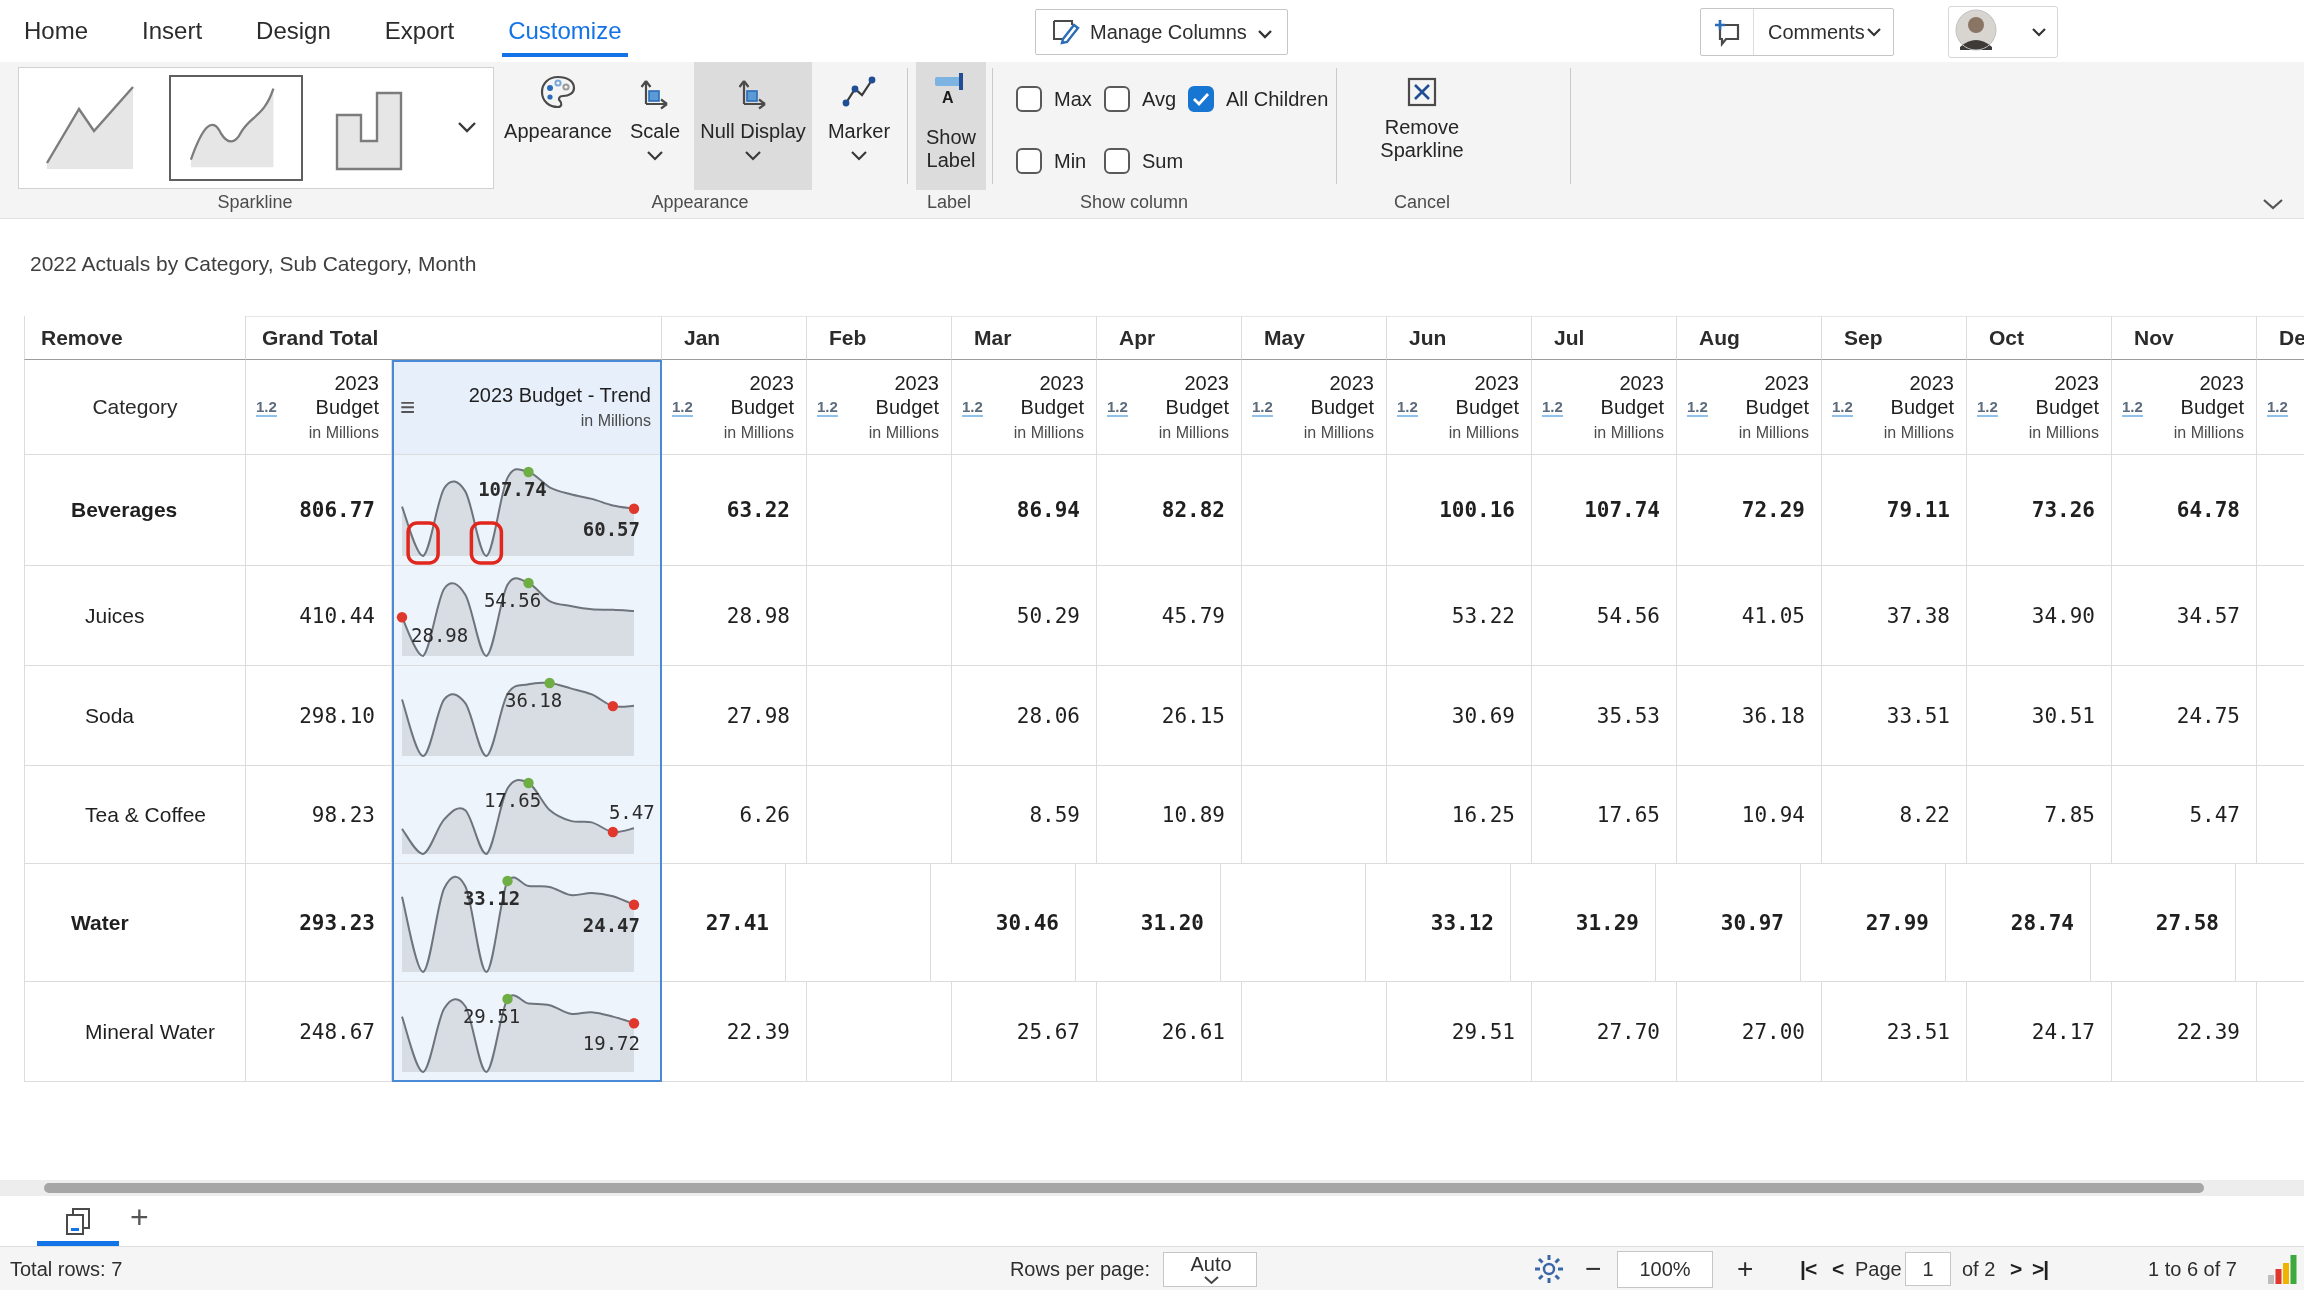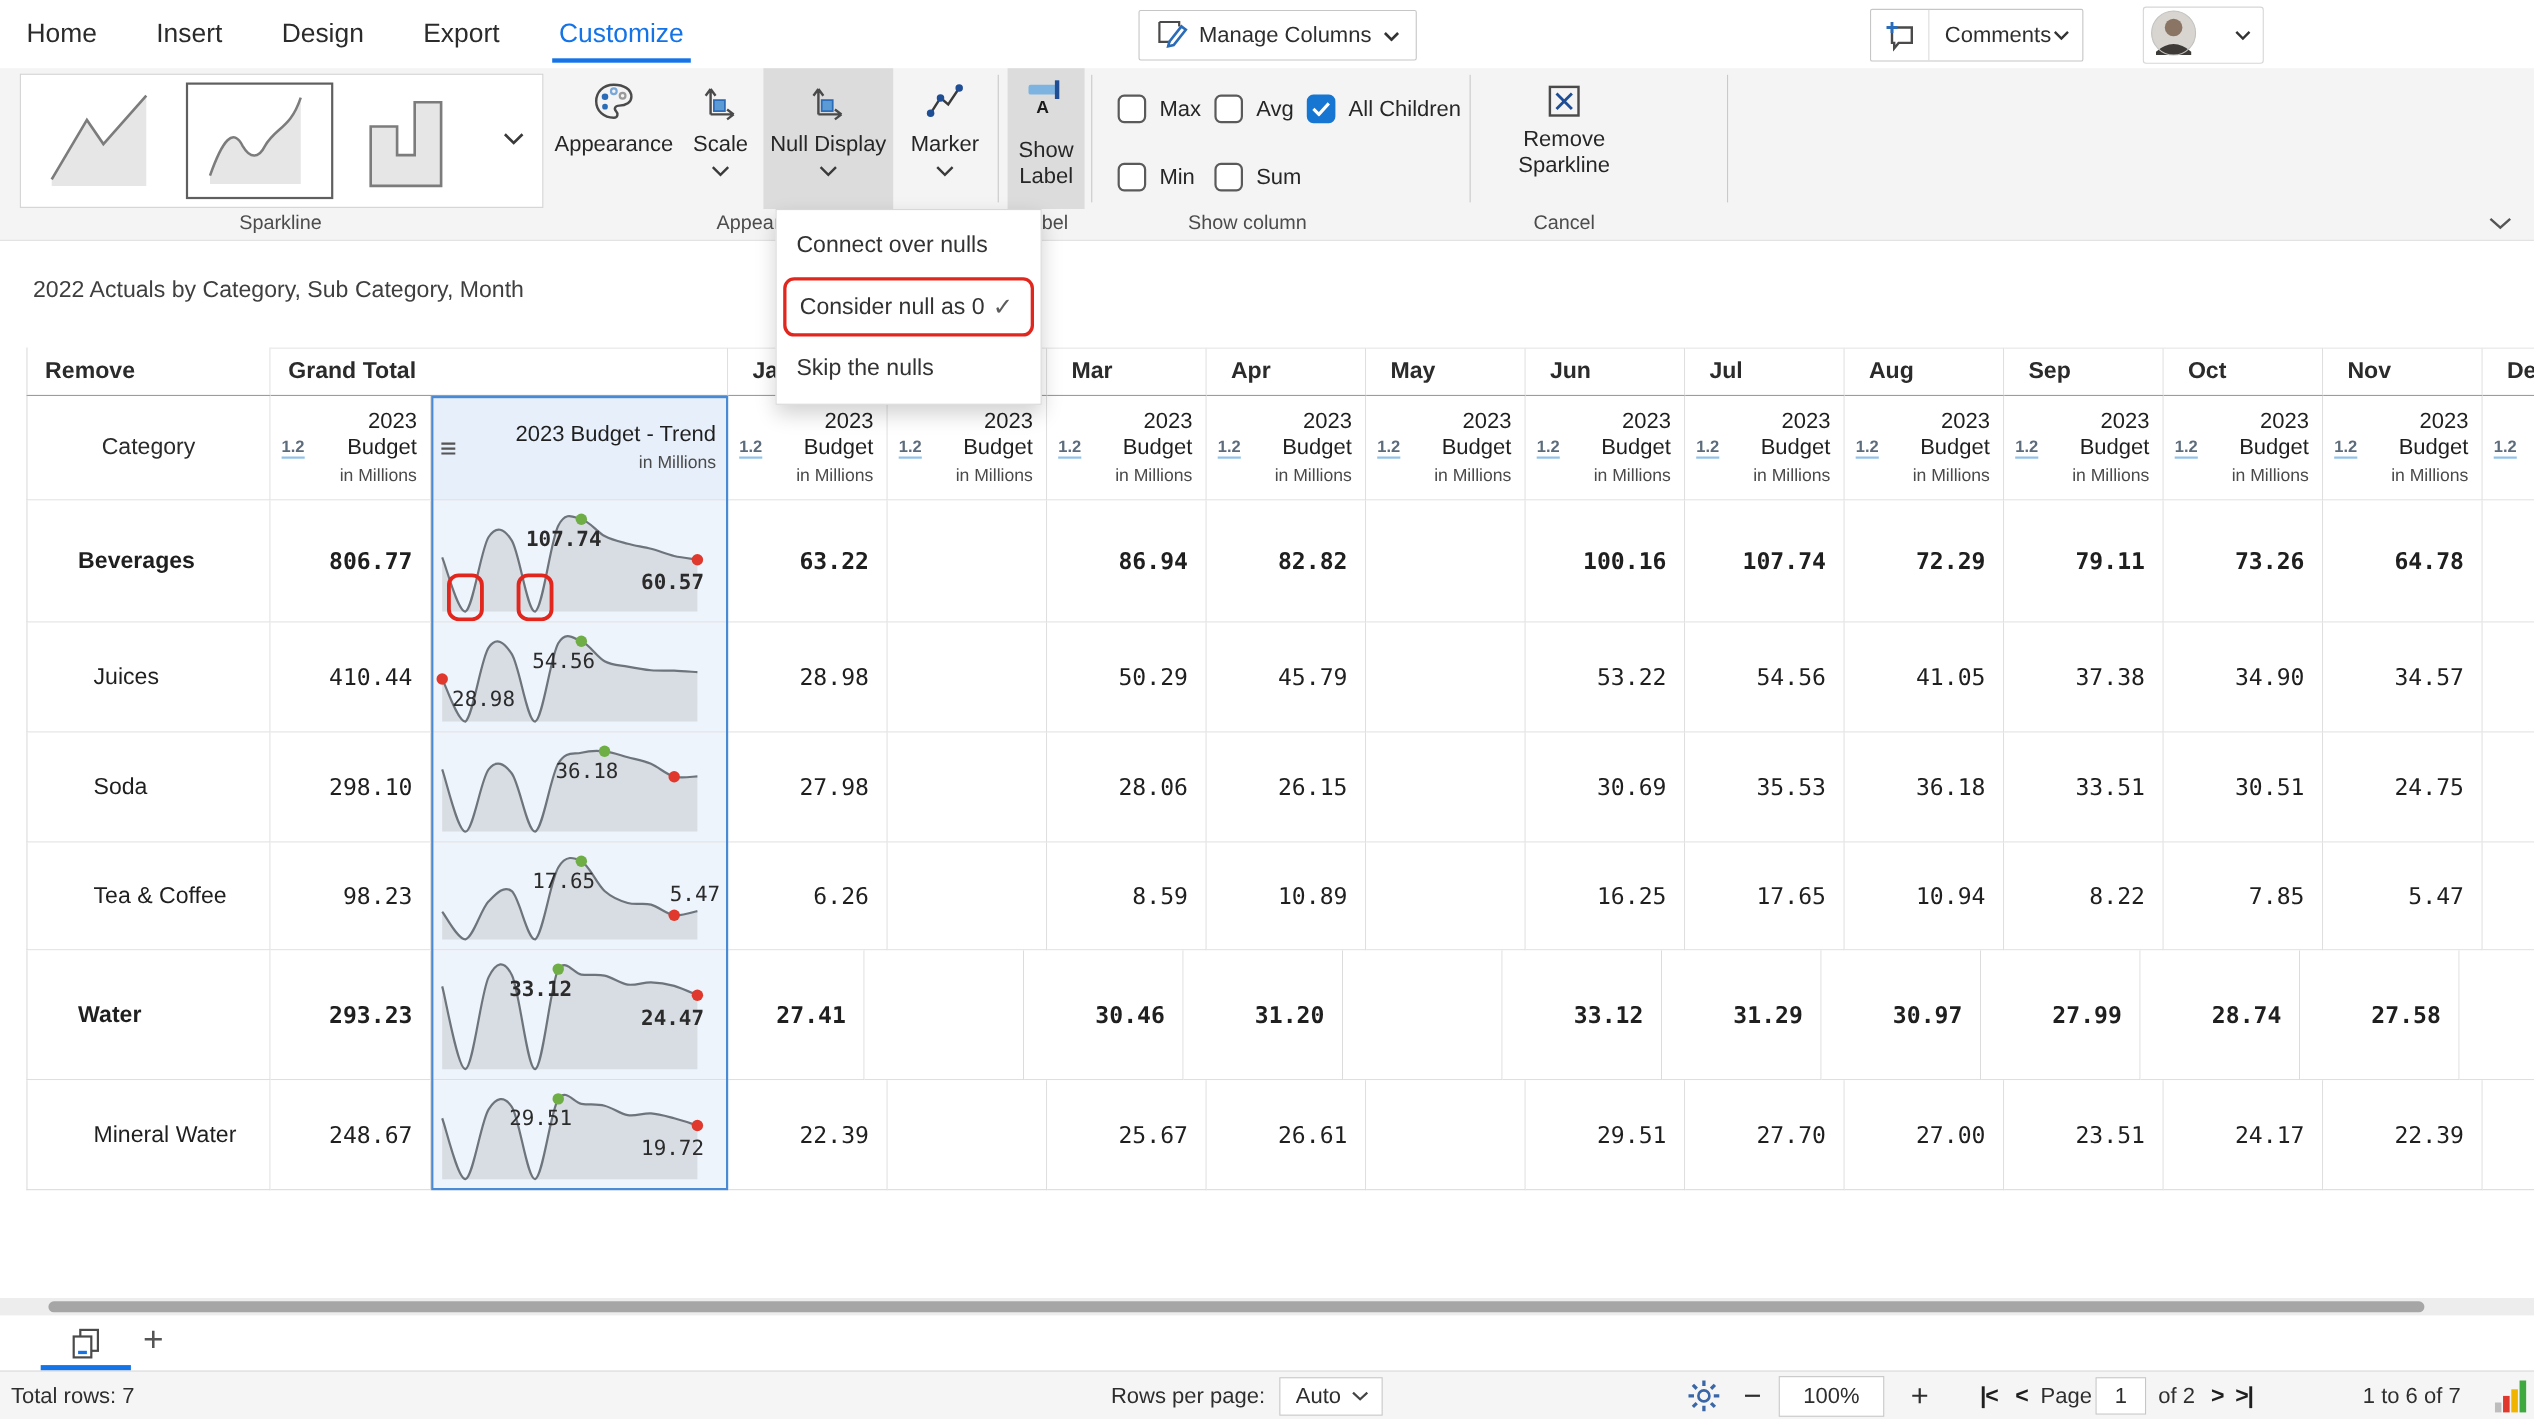--- a/index.html
+++ b/index.html
@@ -72,21 +72,21 @@
   
   #hscroll{left:0;top:1180px;width:2304px;height:16px;background:#ededed;}
   #hthumb{left:44px;top:3px;width:2160px;height:10px;border-radius:5px;background:#a6a6a6;cursor:pointer;}
   #sheetbar{left:0;top:1196px;width:2304px;height:50px;background:#fff;border-bottom:1px solid #e4e4e4;}
   #sheet-tab{left:37px;top:0;width:82px;height:50px;display:flex;align-items:center;justify-content:center;cursor:pointer;}
   #sheet-underline{left:37px;top:45px;width:82px;height:5px;background:#1473e6;}
   #add-sheet{left:130px;top:3px;font-size:32px;font-weight:200;color:#555;cursor:pointer;}
   #statusbar{left:0;top:1246px;width:2304px;height:44px;background:#f5f5f5;border-top:1px solid #ddd;font-size:20px;color:#2e2e2e;}
   .sb{top:0;line-height:44px;}
   .sb-box{background:#fff;border:1px solid #c6c6c6;display:flex;align-items:center;box-sizing:border-box;}
-  #rpp-select{left:1163px;top:5px;width:94px;height:35px;justify-content:space-between;padding:0 12px 0 14px;cursor:pointer;}
+  #rpp-select{left:1163px;top:5px;width:94px;height:35px;padding:0 12px 0 14px;cursor:pointer;flex-direction:column;}
   #zoom-box{left:1617px;top:4px;width:96px;height:37px;justify-content:center;font-size:20px;cursor:text;}
   #page-box{left:1905px;top:5px;width:46px;height:34px;justify-content:center;font-size:20px;cursor:text;}
   .pager{font-size:21px;color:#1f1f1f;letter-spacing:-1px;cursor:pointer;font-weight:bold;}
 </style>
 </head>
 <body>
 
 <div id="app">
 
   <div class="abs" id="topbar">
@@ -279,28 +279,20 @@
 
     <div class="abs vdiv" style="left:1570px;"></div>
 
     <span class="abs" style="left:2262px;top:134px;">
       <svg width="22" height="12" viewBox="0 0 22 12">
           <polyline points="2,2 11,10 20,2" fill="none" stroke="#555" stroke-width="2.2"></polyline>
         </svg>
     </span>
   </div>
 
-  <div class="abs" id="null-menu">
-      <div class="menu-item"><span>Connect over nulls</span></div>
-      <div class="menu-item selected">
-        <span>Consider null as 0</span>
-        <span class="menu-check">✓</span>
-      </div>
-      <div class="menu-item"><span>Skip the nulls</span></div>
-    </div>
 
   <div class="abs" id="report-title">2022 Actuals by Category, Sub Category, Month</div>
   <div class="abs" id="table">
     <div id="sel-outline" class="abs"></div>
   <div class="trow r1">
         <div class="cell first-col corner" style="width: 222px; height: 44px;">Remove</div>
         <div class="cell " style="width: 416px; height: 44px;">Grand Total</div>
         <div class="cell " style="width: 145px; height: 44px; padding-left: 22px;">Jan</div>
         <div class="cell " style="width: 145px; height: 44px; padding-left: 22px;">Feb</div>
         <div class="cell " style="width: 145px; height: 44px; padding-left: 22px;">Mar</div>

